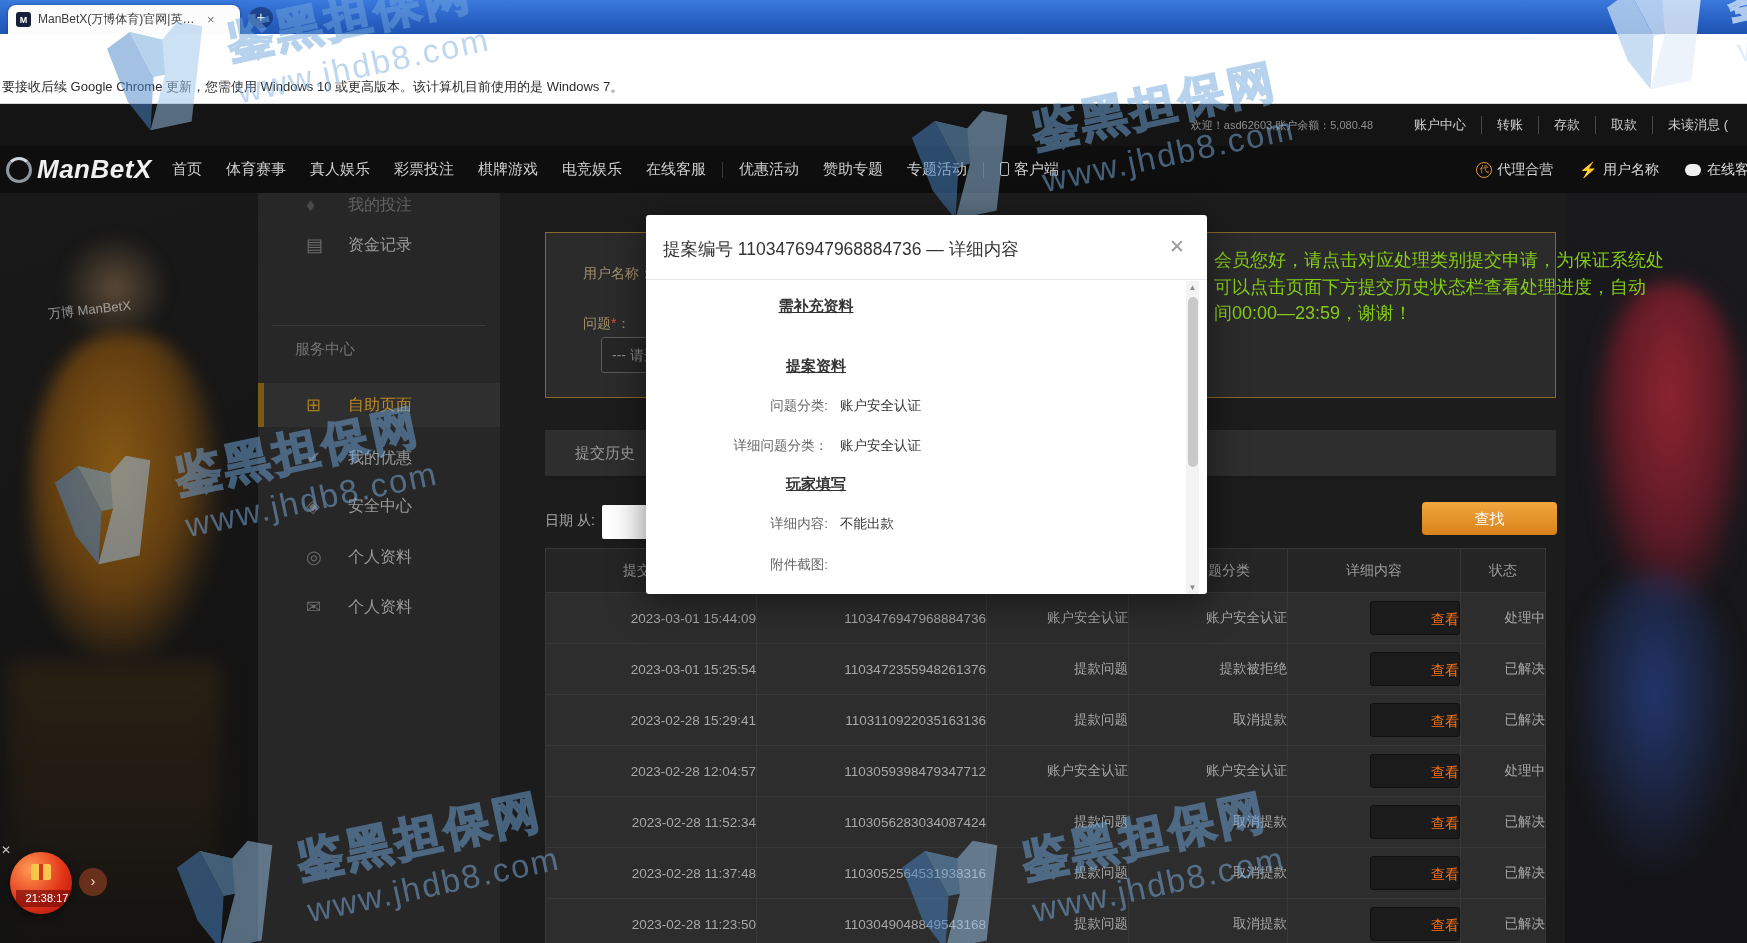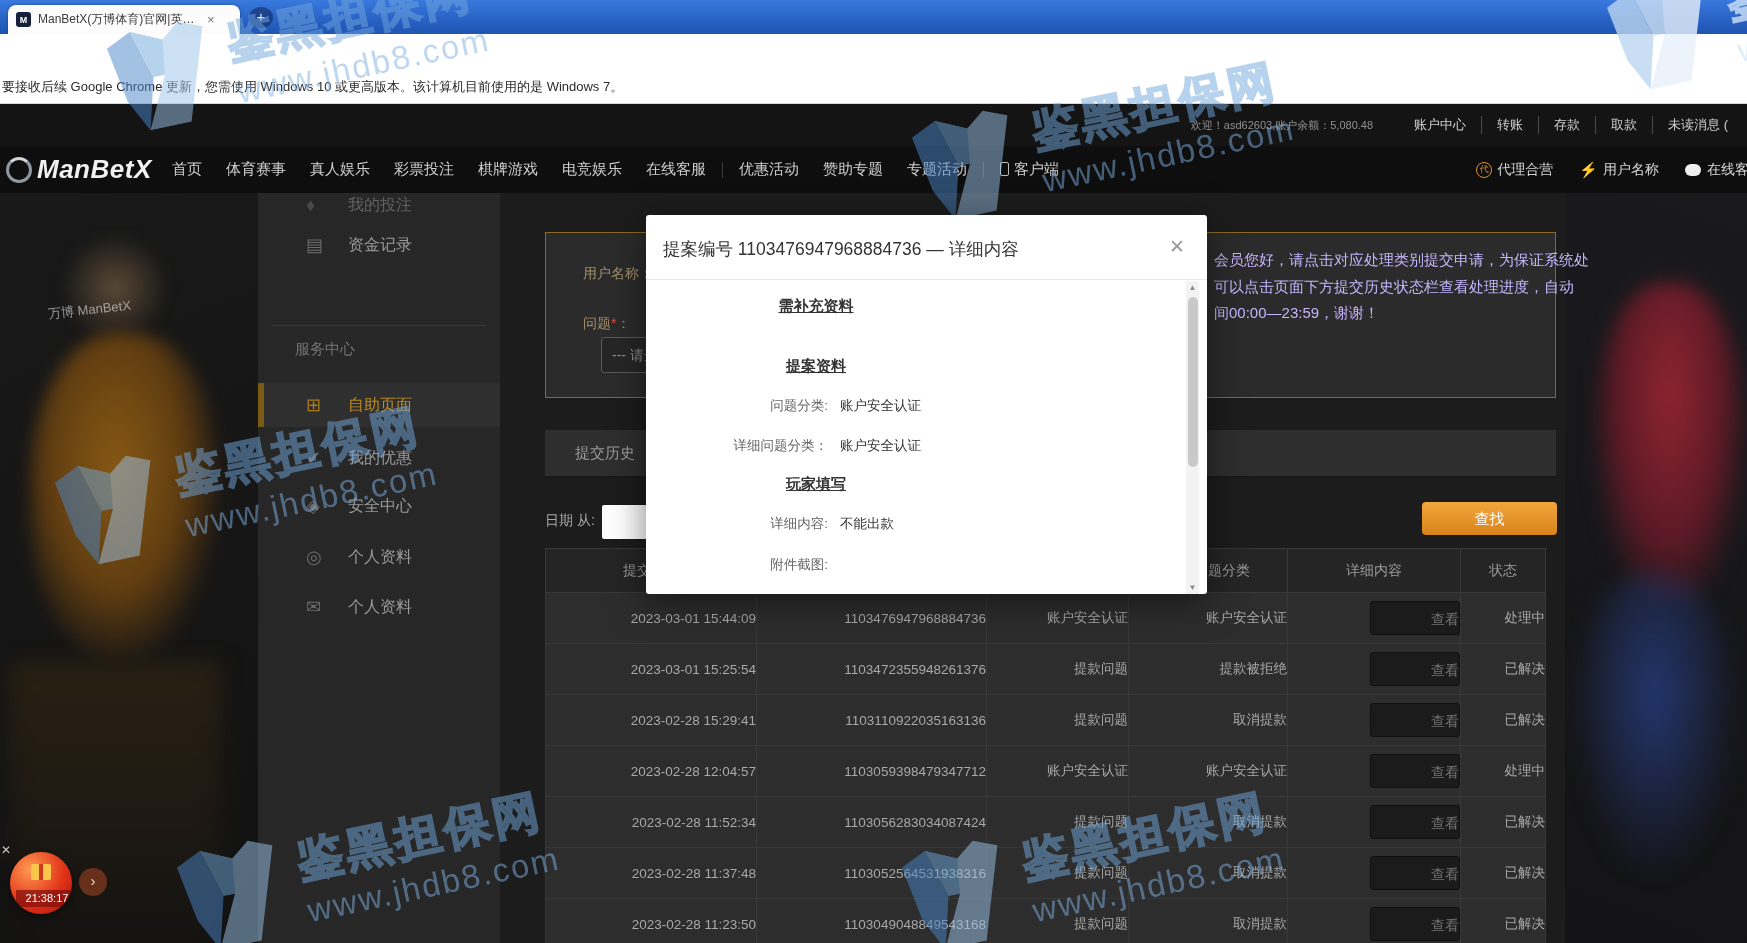--- a/index.html
+++ b/index.html
@@ -87,39 +87,39 @@
   .side-section { position:absolute; left:37px; font-size:15px; color:#737373; }
 
   
   .formbox { position:absolute; left:545px; top:232px; width:1011px; height:166px; background:#2b2b2b;
     border:1px solid #8a6a28; }
   .f-label { position:absolute; font-size:14px; color:#a3906b; }
   .req { color:#e04b3a; }
   .f-select { position:absolute; left:55px; top:104px; width:240px; height:36px; background:#262626;
     border:1px solid #5a5a5a; border-radius:3px; color:#8a8a8a; font-size:14px; line-height:34px; padding-left:10px; }
   .noticeblock { position:absolute; left:668px; top:14px; width:335px; }
-  .noticeblock div { font-size:15px; color:#c4b5fd; line-height:26.5px; white-space:nowrap; }
+  .noticeblock div { font-size:18px; color:#84cc16; line-height:26.5px; white-space:nowrap; }
 
   .histtab { position:absolute; left:545px; top:430px; width:1011px; height:48px; background:#2e2e2e;
     border-bottom:2px solid #191919; }
   .histtab .tab-label { position:absolute; left:30px; top:0; height:46px; line-height:46px; font-size:15px; color:#9c9c9c; }
   .histtab .tab-sep { position:absolute; left:160px; top:10px; width:1px; height:26px; background:#222; }
 
   .datefrom { position:absolute; left:545px; top:512px; font-size:14px; color:#a8a8a8; }
   .dateinput { position:absolute; left:602px; top:505px; width:178px; height:34px; background:#fff; border-radius:2px; }
   .searchbtn { position:absolute; left:1422px; top:502px; width:135px; height:33px; border-radius:4px;
     background:linear-gradient(180deg,#f2a73d,#d8821c); color:#fff; font-size:15px; text-align:center; line-height:33px; }
 
   table.hist { position:absolute; left:545px; top:548px; width:1000px; border-collapse:collapse; table-layout:fixed; }
   table.hist th { height:44px; background:#252525; color:#9a9a9a; font-size:14px; font-weight:normal;
     border:1px solid #383838; }
   table.hist td { height:51px; background:#2d2d2d; color:#a8a8a8; font-size:13.5px; text-align:right;
     border:1px solid #383838; }
   .viewbtn { display:inline-block; width:90px; height:34px; background:#1b1b1b; border:1px solid #101010;
-    border-radius:3px; color:#737373; font-size:14px; line-height:34px; }
+    border-radius:3px; color:#f97316; font-size:14px; line-height:34px; }
   .st-pending { color:#9c7f2c; }
   .st-resolved { color:#3c8f5a; }
 
   
   .modal { position:absolute; left:646px; top:215px; width:561px; height:379px; background:#fff; border-radius:3px;
     box-shadow:0 8px 36px rgba(0,0,0,.5); }
   .modal-title { position:absolute; left:17px; top:22px; font-size:17.5px; color:#333; white-space:nowrap; }
   .modal-close { position:absolute; right:22px; top:20px; font-size:19px; color:#9b9b9b; }
   .modal-divider { position:absolute; left:0; top:64px; width:561px; height:1px; background:#e8e8e8; }
   .m-heading { position:absolute; left:95px; width:150px; text-align:center; font-size:15px; font-weight:bold;

